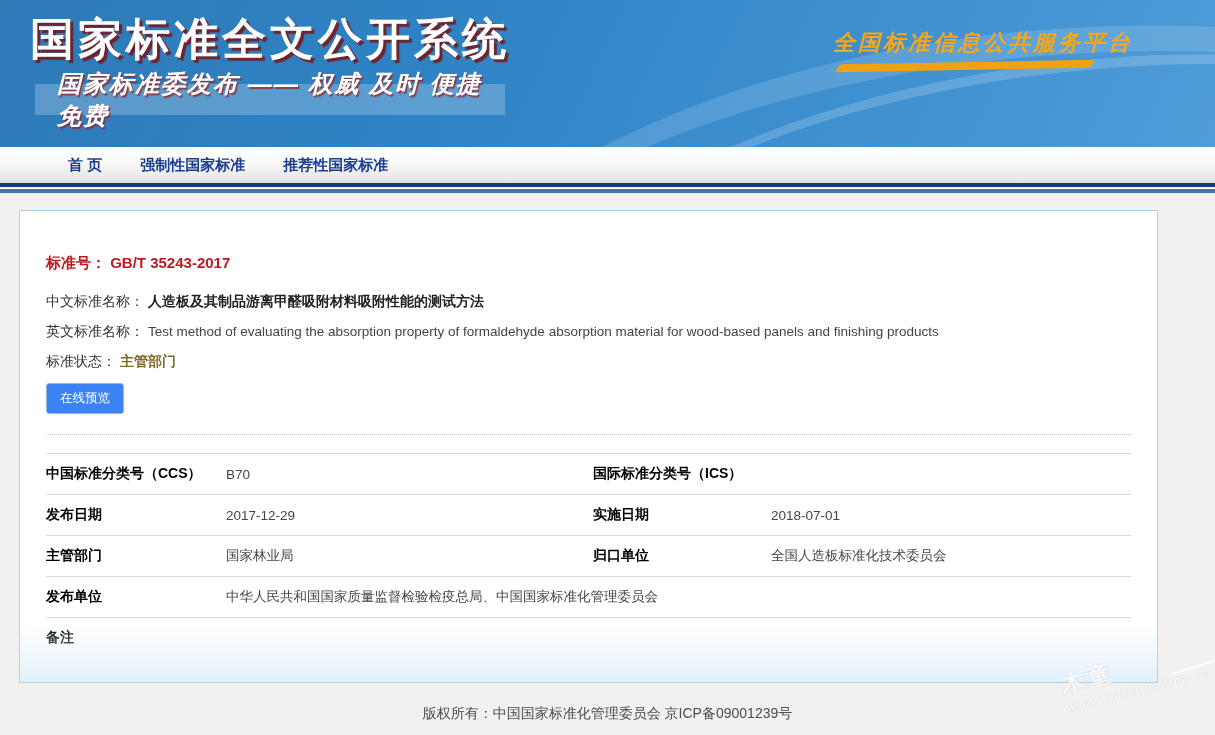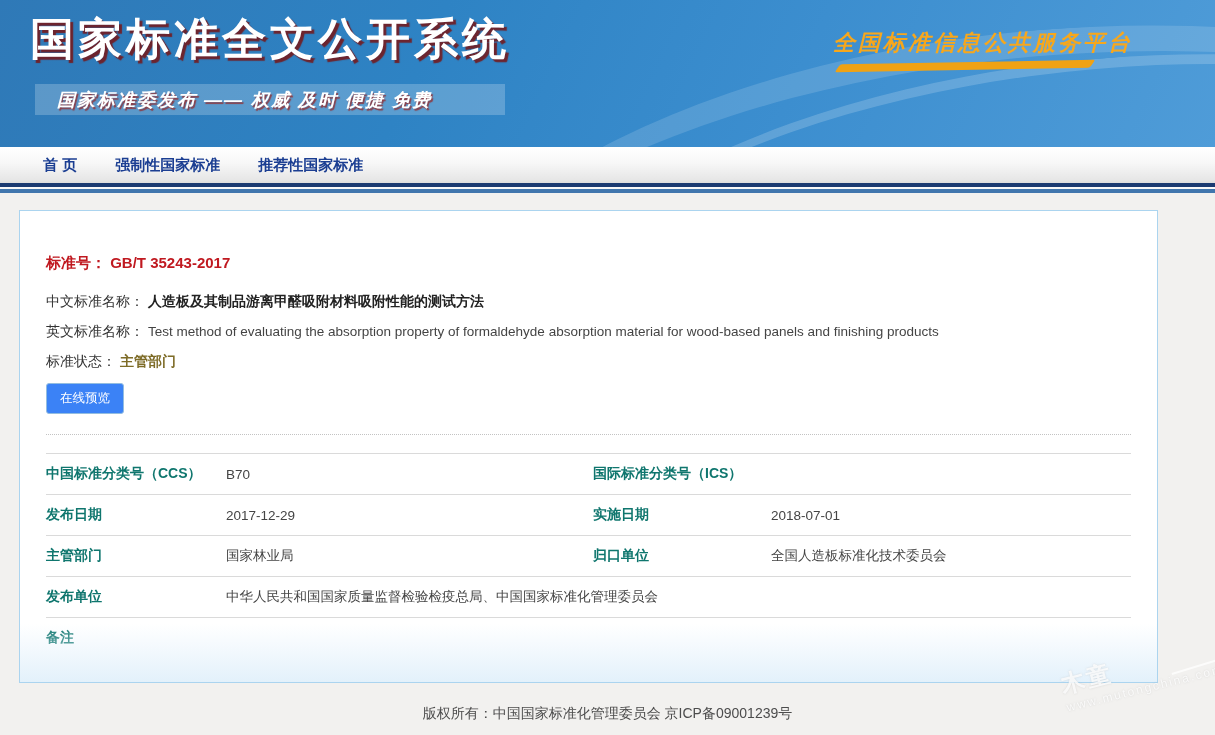--- a/index.html
+++ b/index.html
@@ -13,34 +13,34 @@
   .swoosh1, .swoosh2 { position:absolute; border-radius:50%; pointer-events:none; }
   .swoosh1 { width:1400px; height:700px; left:380px; top:28px;
     border-top:26px solid rgba(255,255,255,0.14); transform:rotate(-4deg); }
   .swoosh2 { width:1300px; height:640px; left:470px; top:58px;
     border-top:10px solid rgba(255,255,255,0.18); transform:rotate(-5deg); }
   .site-title { position:absolute; left:30px; top:10px; color:#fff;
     font-size:44px; font-weight:bold; letter-spacing:4px;
     text-shadow:3px 3px 1px rgba(120,20,20,0.85); }
   .sub-band { position:absolute; left:35px; top:84px; width:470px; height:31px;
     background:rgba(255,255,255,0.22); display:flex; align-items:center; }
-  .sub-band-text { color:#fff; font-size:18px; font-weight:bold; padding-left:22px;
+  .sub-band-text { color:#fff; font-size:24px; font-weight:bold; padding-left:22px;
     letter-spacing:2px; font-style:italic;
     text-shadow:1.5px 1.5px 1px rgba(150,40,40,0.8); }
   .platform { position:absolute; right:82px; top:28px; text-align:center; }
   .platform-text { color:#f7a71c; font-size:22px; font-weight:bold; font-style:italic;
     letter-spacing:3px; font-family:"DejaVu Serif","Liberation Serif",serif; }
   .platform-line { margin-top:4px; margin-left:6px; height:8px; width:252px;
     background:#f0a214; transform:skewX(-35deg) rotate(-1deg); border-radius:2px; }
 
   
   .nav { width:100%; height:36px;
     background:linear-gradient(#ffffff,#f7f7f7 45%,#e7e7e7 90%,#dddddd);
     display:flex; align-items:center; justify-content:space-between; }
-  .nav-left { display:flex; align-items:flex-start; padding-left:43px; }
+  .nav-left { display:flex; align-items:flex-start; padding-left:68px; }
   .nav-right { display:flex; align-items:center; padding-right:52px; }
   .nav-item { color:#1b3e92; font-size:15px; font-weight:bold; cursor:pointer;
     margin-right:38px; white-space:nowrap; }
   .nav-right .nav-item { margin-right:0; margin-left:40px; }
   .nav-line-a { height:4px; background:#1b3a71; }
   .nav-line-gap { height:2px; background:#f8f8f8; }
   .nav-line-b { height:4px; background:#4176ad; }
 
   
   .card { position:relative; margin:17px 0 0 19px; width:1139px; height:473px;
@@ -59,21 +59,21 @@
   .preview-btn { display:inline-block; margin-top:12px; padding:6px 13px;
     background:#3b82f6; border:1px solid #93bde0; border-radius:3px;
     color:#fff; font-size:12.5px; cursor:pointer; }
   .dotted-sep { margin-top:20px; border-top:1px dotted #c3c3c3; height:0; }
 
   
   .detail-table { margin-top:18px; width:1085px; }
   .d-row { display:grid; grid-template-columns:180px 367px 178px 1fr;
     border-top:1px solid #dadada; min-height:41px; align-items:center; }
   .d-row.last { min-height:41px; }
-  .d-label { font-size:14px; font-weight:bold; color:#0f766e; }
+  .d-label { font-size:14px; font-weight:bold; color:#000000; }
   .d-value { font-size:13.5px; color:#444; }
   .span3 { grid-column:2 / 5; }
 
   
   .watermark { position:absolute; left:1060px; top:645px; width:200px;
     transform:rotate(-14deg); color:rgba(255,255,255,0.8); pointer-events:none;
     text-shadow:0 0 2px rgba(160,160,160,0.35); z-index:5; }
   .wm-name { font-size:24px; font-weight:bold; letter-spacing:2px; }
   .wm-site { font-size:12px; letter-spacing:2px; }
   .wm-line { position:absolute; left:110px; top:28px; width:100px; height:2px;

